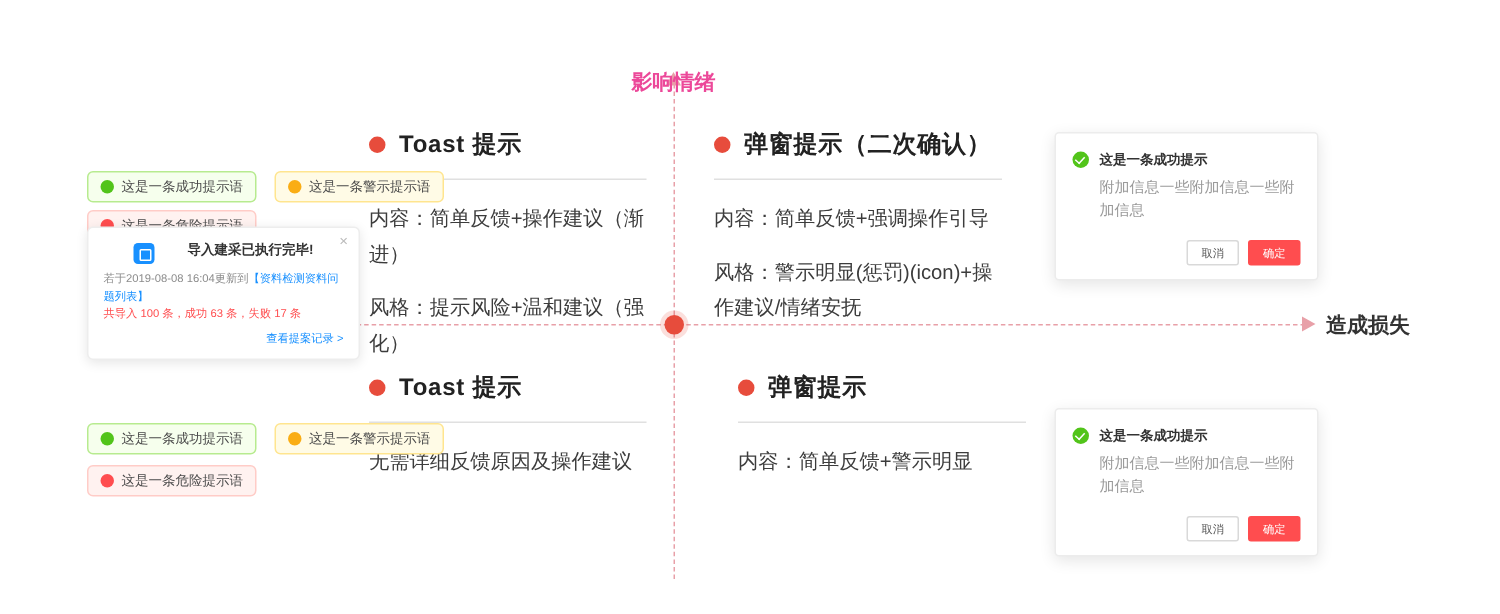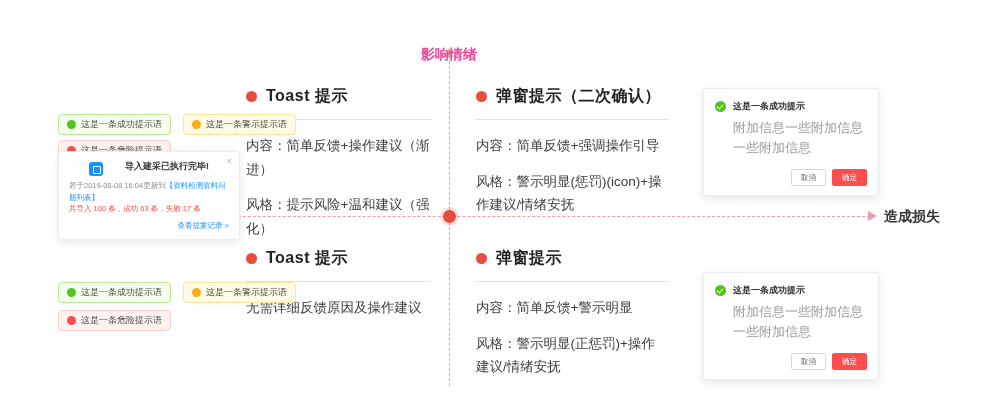--- a/index.html
+++ b/index.html
@@ -107,21 +107,21 @@
   .modal-ic{
     width:11px;height:11px;border-radius:50%;background:#52c41a;flex:0 0 auto;margin-top:1px;
     position:relative;
   }
   .modal-ic:after{
     content:"";position:absolute;left:3px;top:2px;width:3px;height:5px;
     border-right:1.4px solid #fff;border-bottom:1.4px solid #fff;
     transform:rotate(42deg);
   }
   .modal-title{font-size:9px;font-weight:bold;color:#333;}
-  .modal-body{font-size:13px;color:#9a9a9a;margin-top:5px;margin-left:18px;line-height:1.5;}
+  .modal-body{font-size:10px;color:#9a9a9a;margin-top:5px;margin-left:18px;line-height:1.5;}
   .modal-actions{display:flex;justify-content:flex-end;gap:6px;margin-top:12px;}
   .btn{
     font-size:7.5px;border-radius:2px;padding:3px 9px;line-height:1.2;
   }
   .btn.ghost{background:#fff;border:1px solid #d9d9d9;color:#595959;}
   .btn.primary{background:#ff4d4f;border:1px solid #ff4d4f;color:#fff;}
 </style>
 </head>
 <body>
 
@@ -214,28 +214,27 @@
     <span>这是一条警示提示语</span>
   </div>
 </div>
 <div class="chips-row2" style="left:58px;top:286px;">
   <div class="chip error">
     <span class="ic"></span>
     <span>这是一条危险提示语</span>
   </div>
 </div>
 
-<div class="qtext" style="left:476px;top:248px;width:192px;">
+<div class="qtext" style="left:492px;top:248px;width:192px;">
   <div class="qhead">
     <span class="qdot"></span>
     <span class="qtitle">弹窗提示</span>
   </div>
   <div class="qrule"></div>
   <div class="qline">内容：简单反馈+警示明显</div>
-  <div class="qline second">风格：警示明显(正惩罚)+操作建议/情绪安抚</div>
 </div>
 
 <div class="modal" style="left:703px;top:272px;">
   <div class="modal-top">
     <span class="modal-ic"></span>
     <span class="modal-title">这是一条成功提示</span>
   </div>
   <div class="modal-body">附加信息一些附加信息一些附加信息</div>
   <div class="modal-actions">
     <span class="btn ghost">取消</span>

